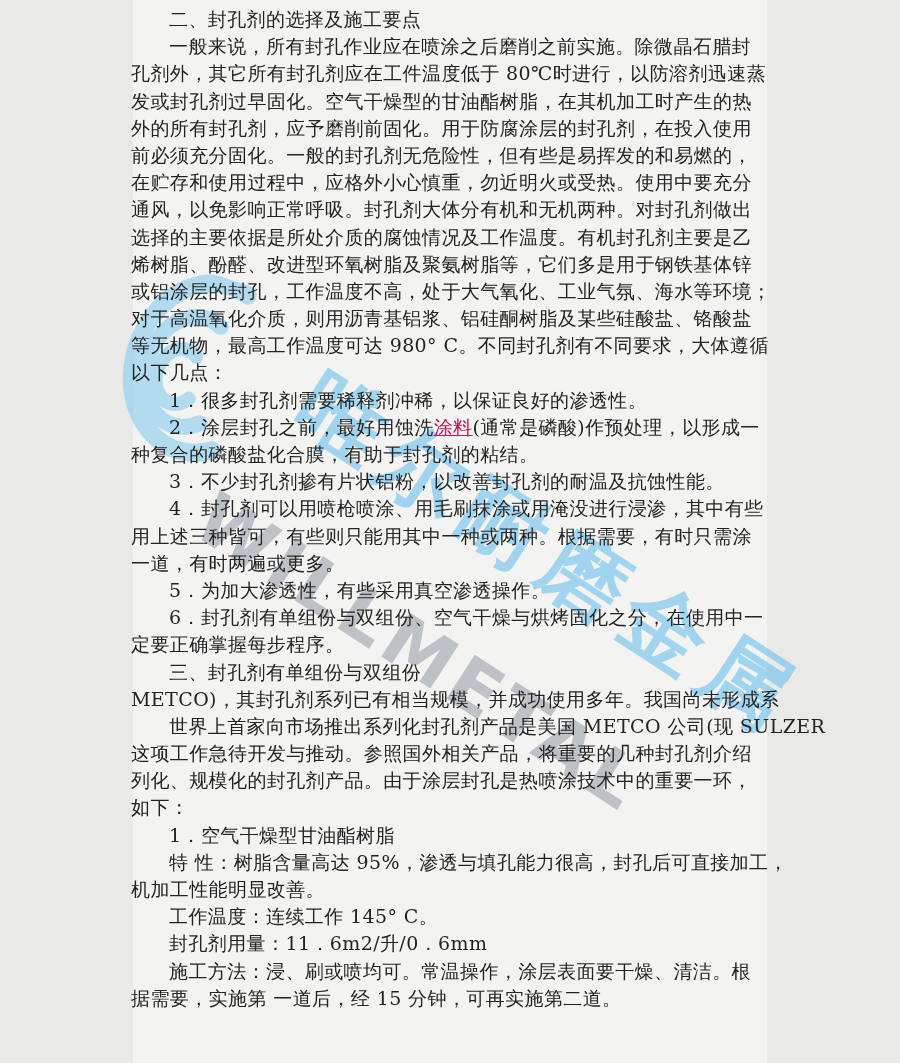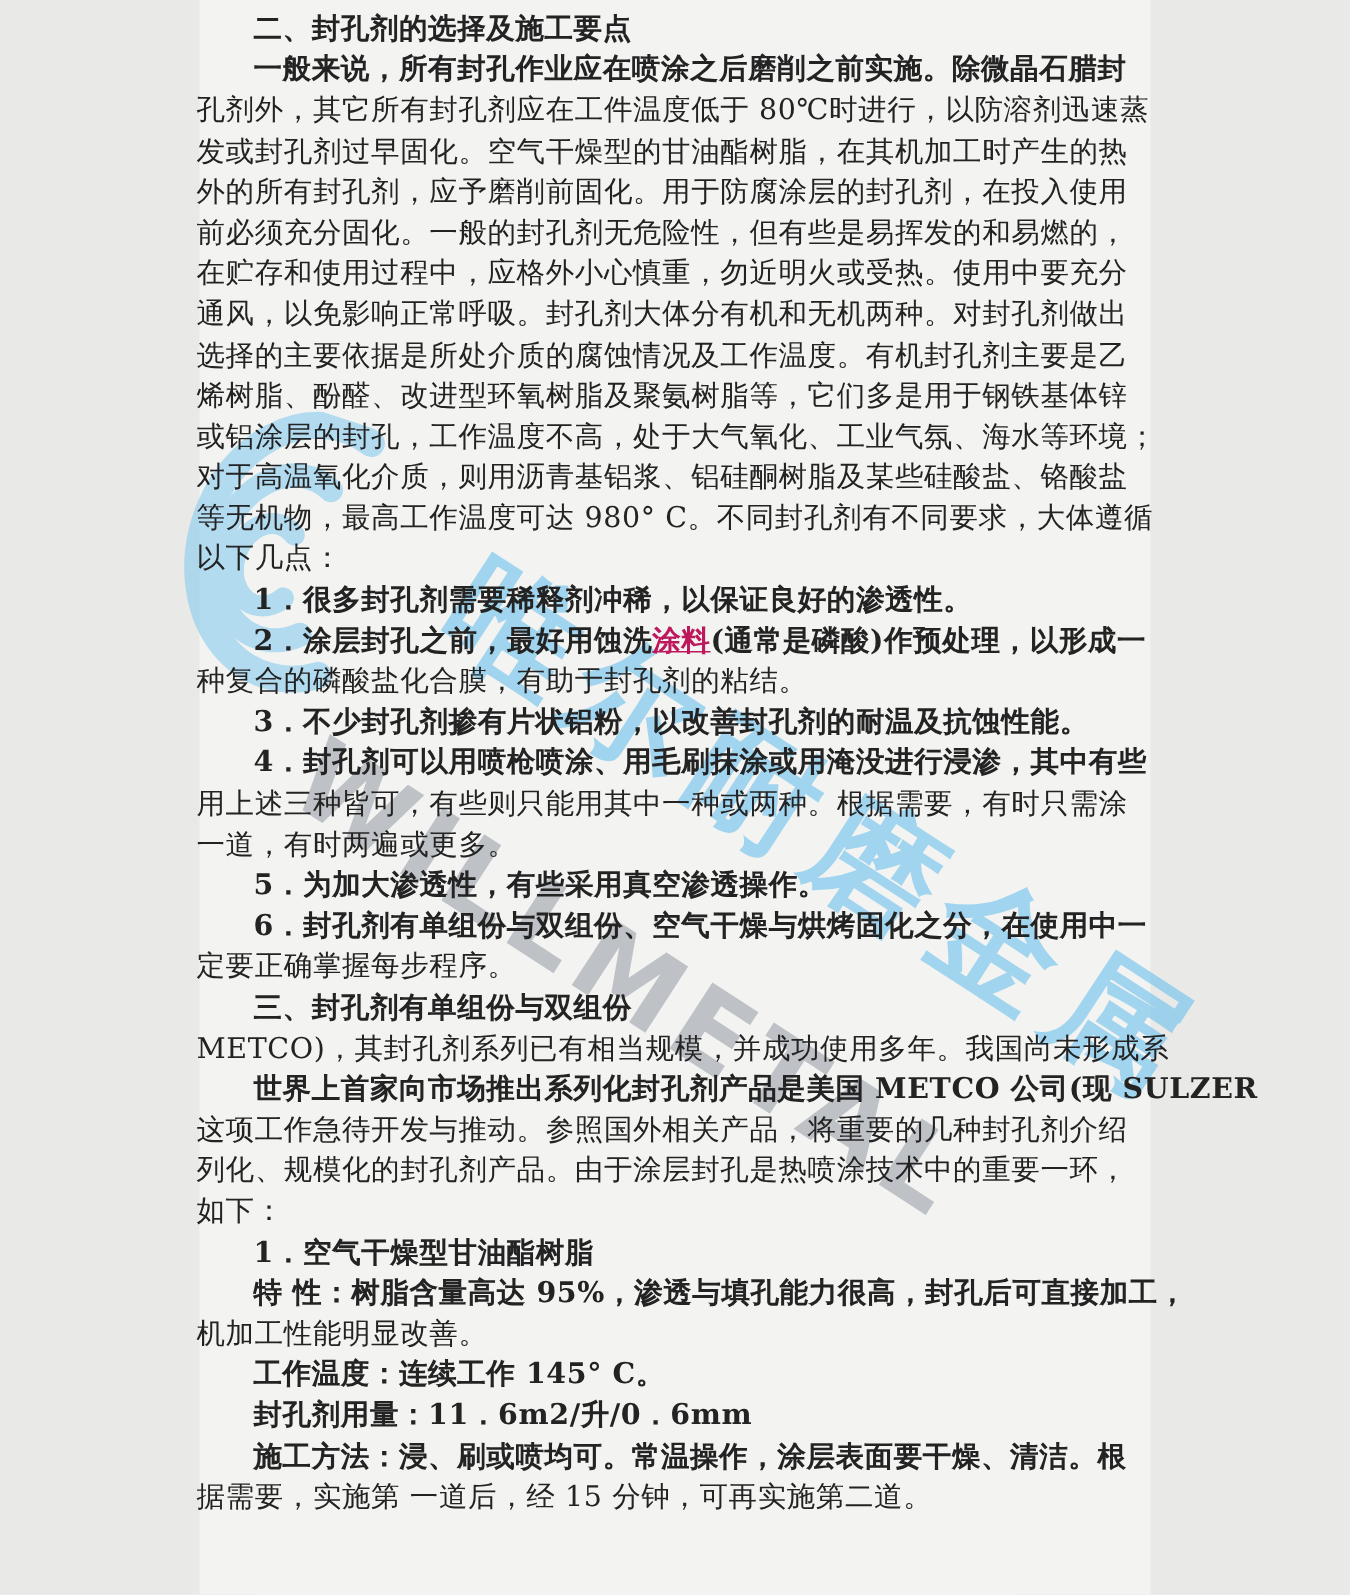--- a/index.html
+++ b/index.html
@@ -31,21 +31,21 @@
     font-weight:bold;font-size:72px;letter-spacing:6px;
     color:rgba(146,153,162,0.55);white-space:nowrap;
   }
   
   .doc{
     position:absolute;left:131px;top:0;width:645px;
     padding-top:6px;z-index:2;
     font-size:19px;letter-spacing:0.4px;color:#232323;
   }
   .line{height:27.2px;line-height:27.2px;white-space:nowrap;}
-  .line.indent{text-indent:2em;font-weight:bold;}
+  .line.indent{text-indent:2em;}
   .doc-link{color:#be185d;text-decoration:underline;cursor:pointer;}
 </style>
 </head>
 <body>
 
 <div class="page"></div>
 
 <div class="wm-layer">
   <svg class="wm-logo" width="172" height="212" viewBox="0 0 172 212">
     <g fill="none" stroke="#7ec9f0" stroke-linecap="round">

